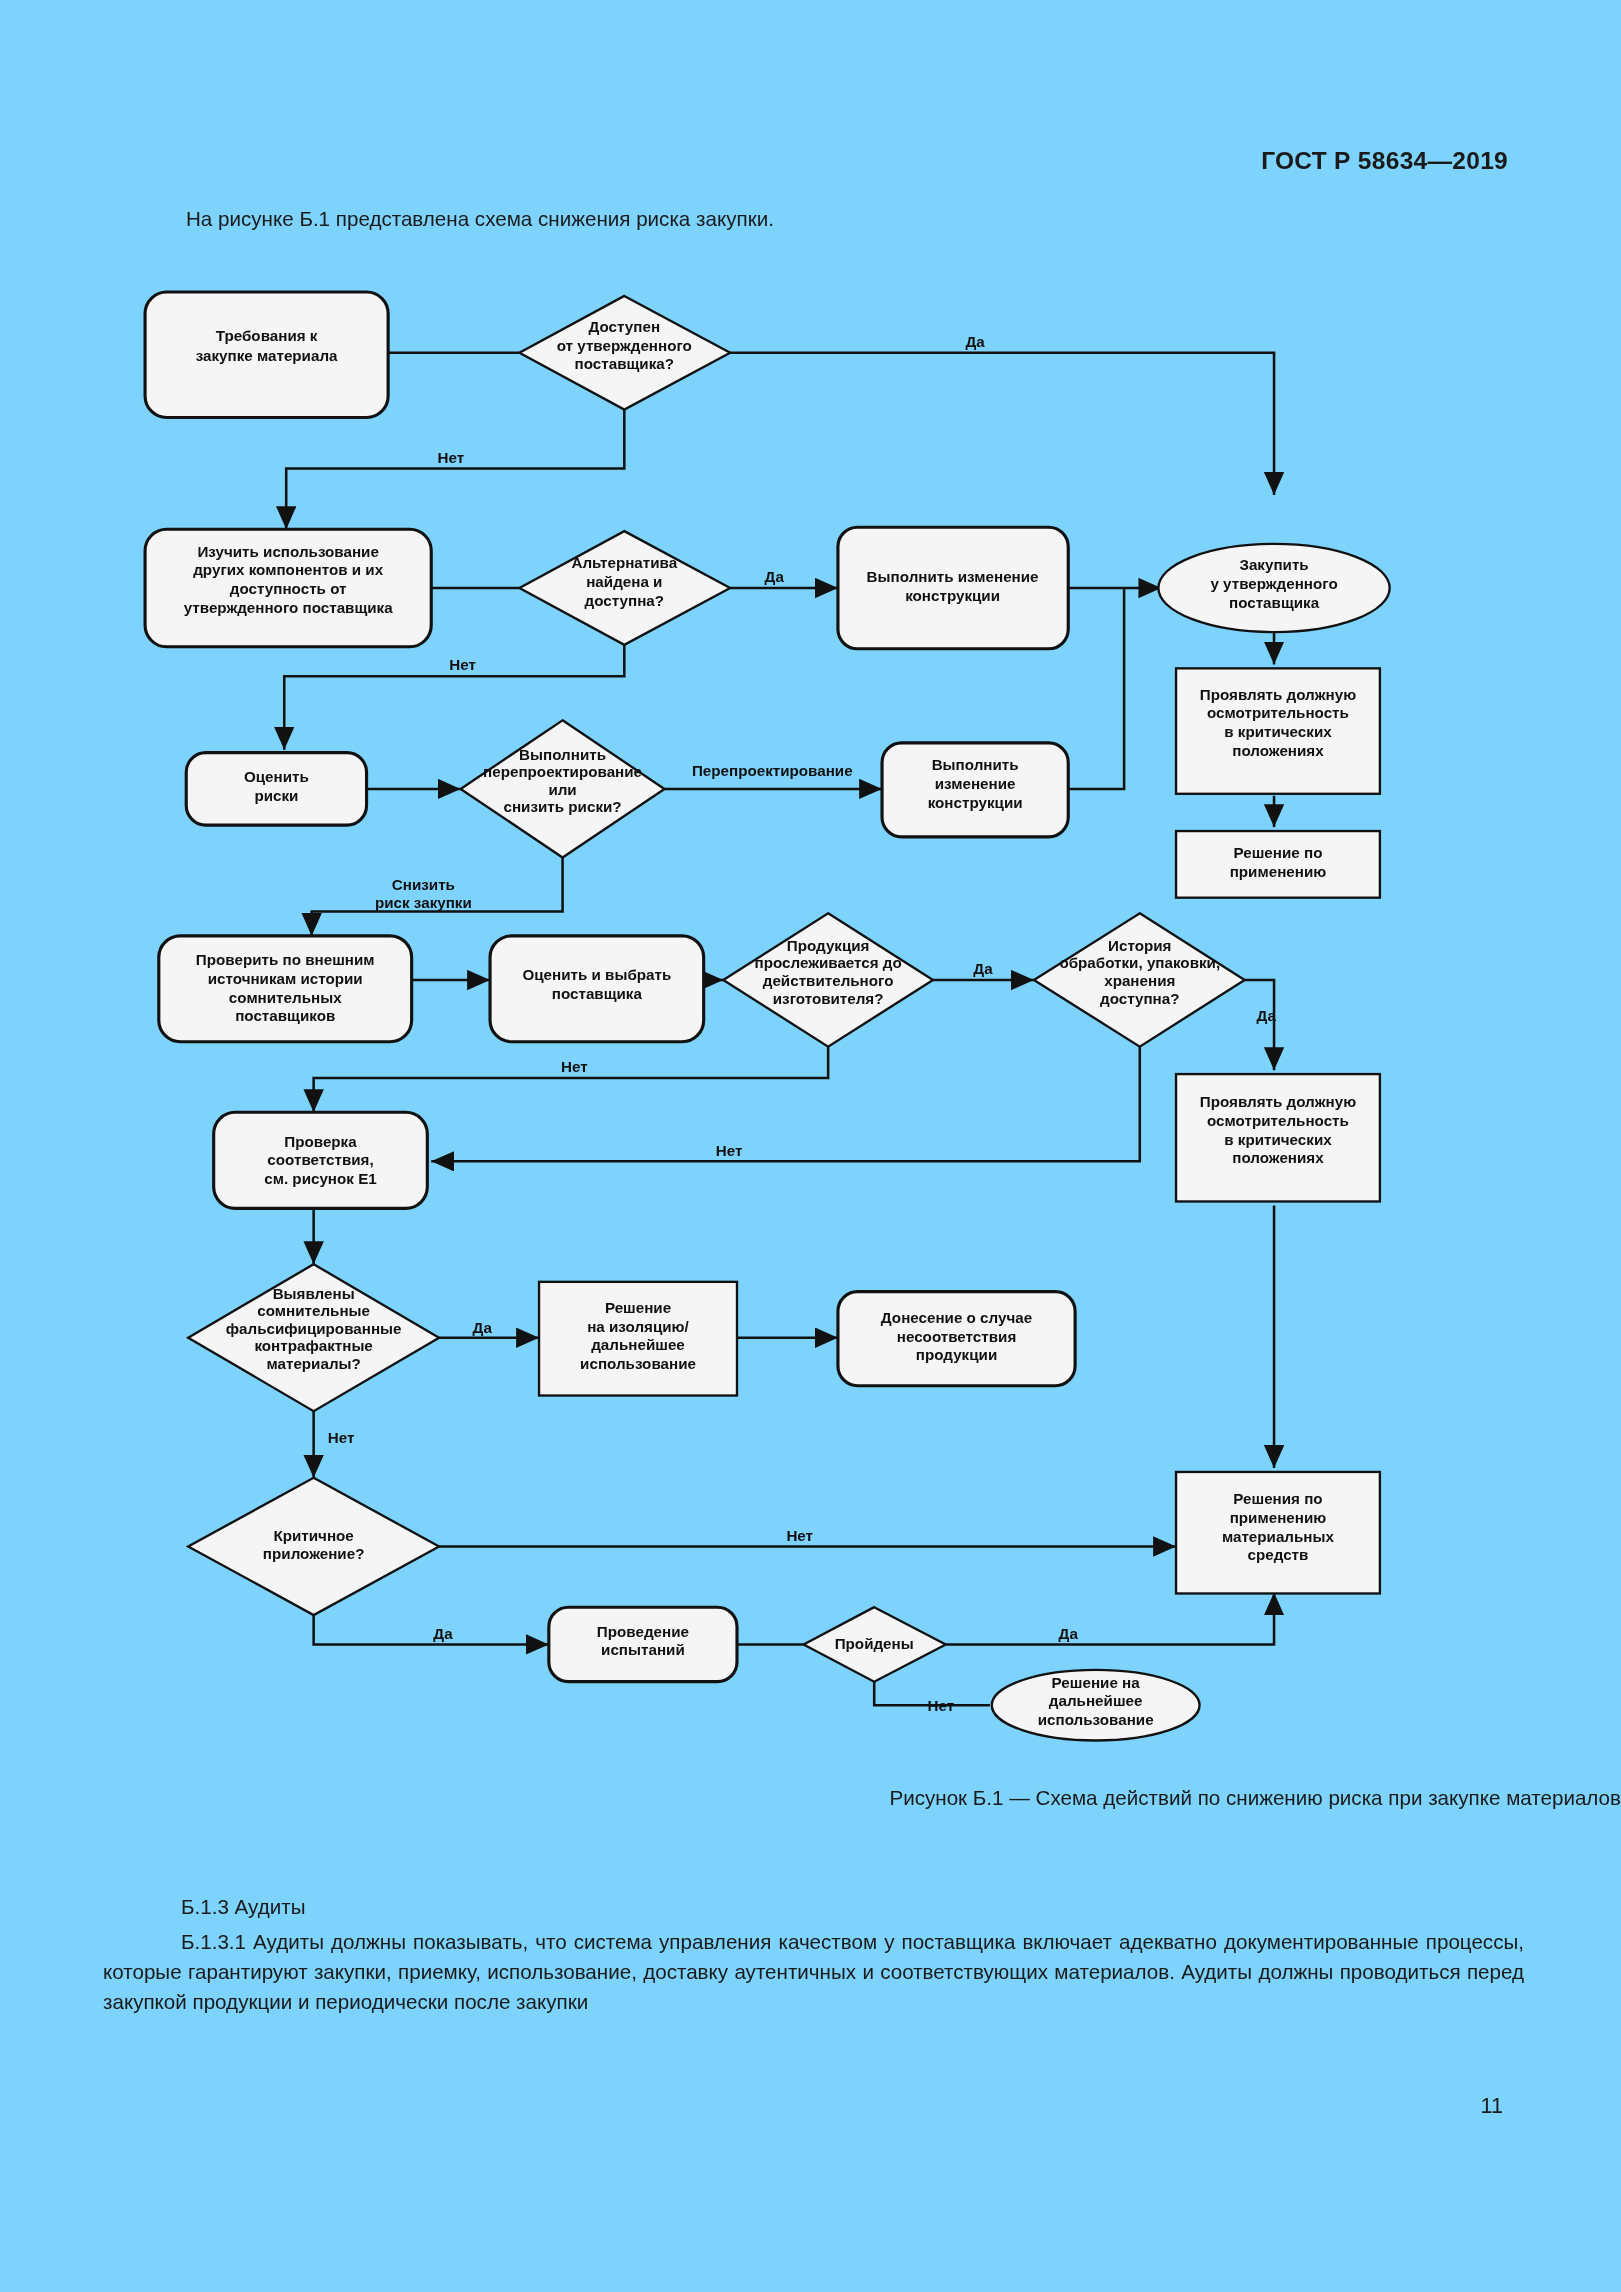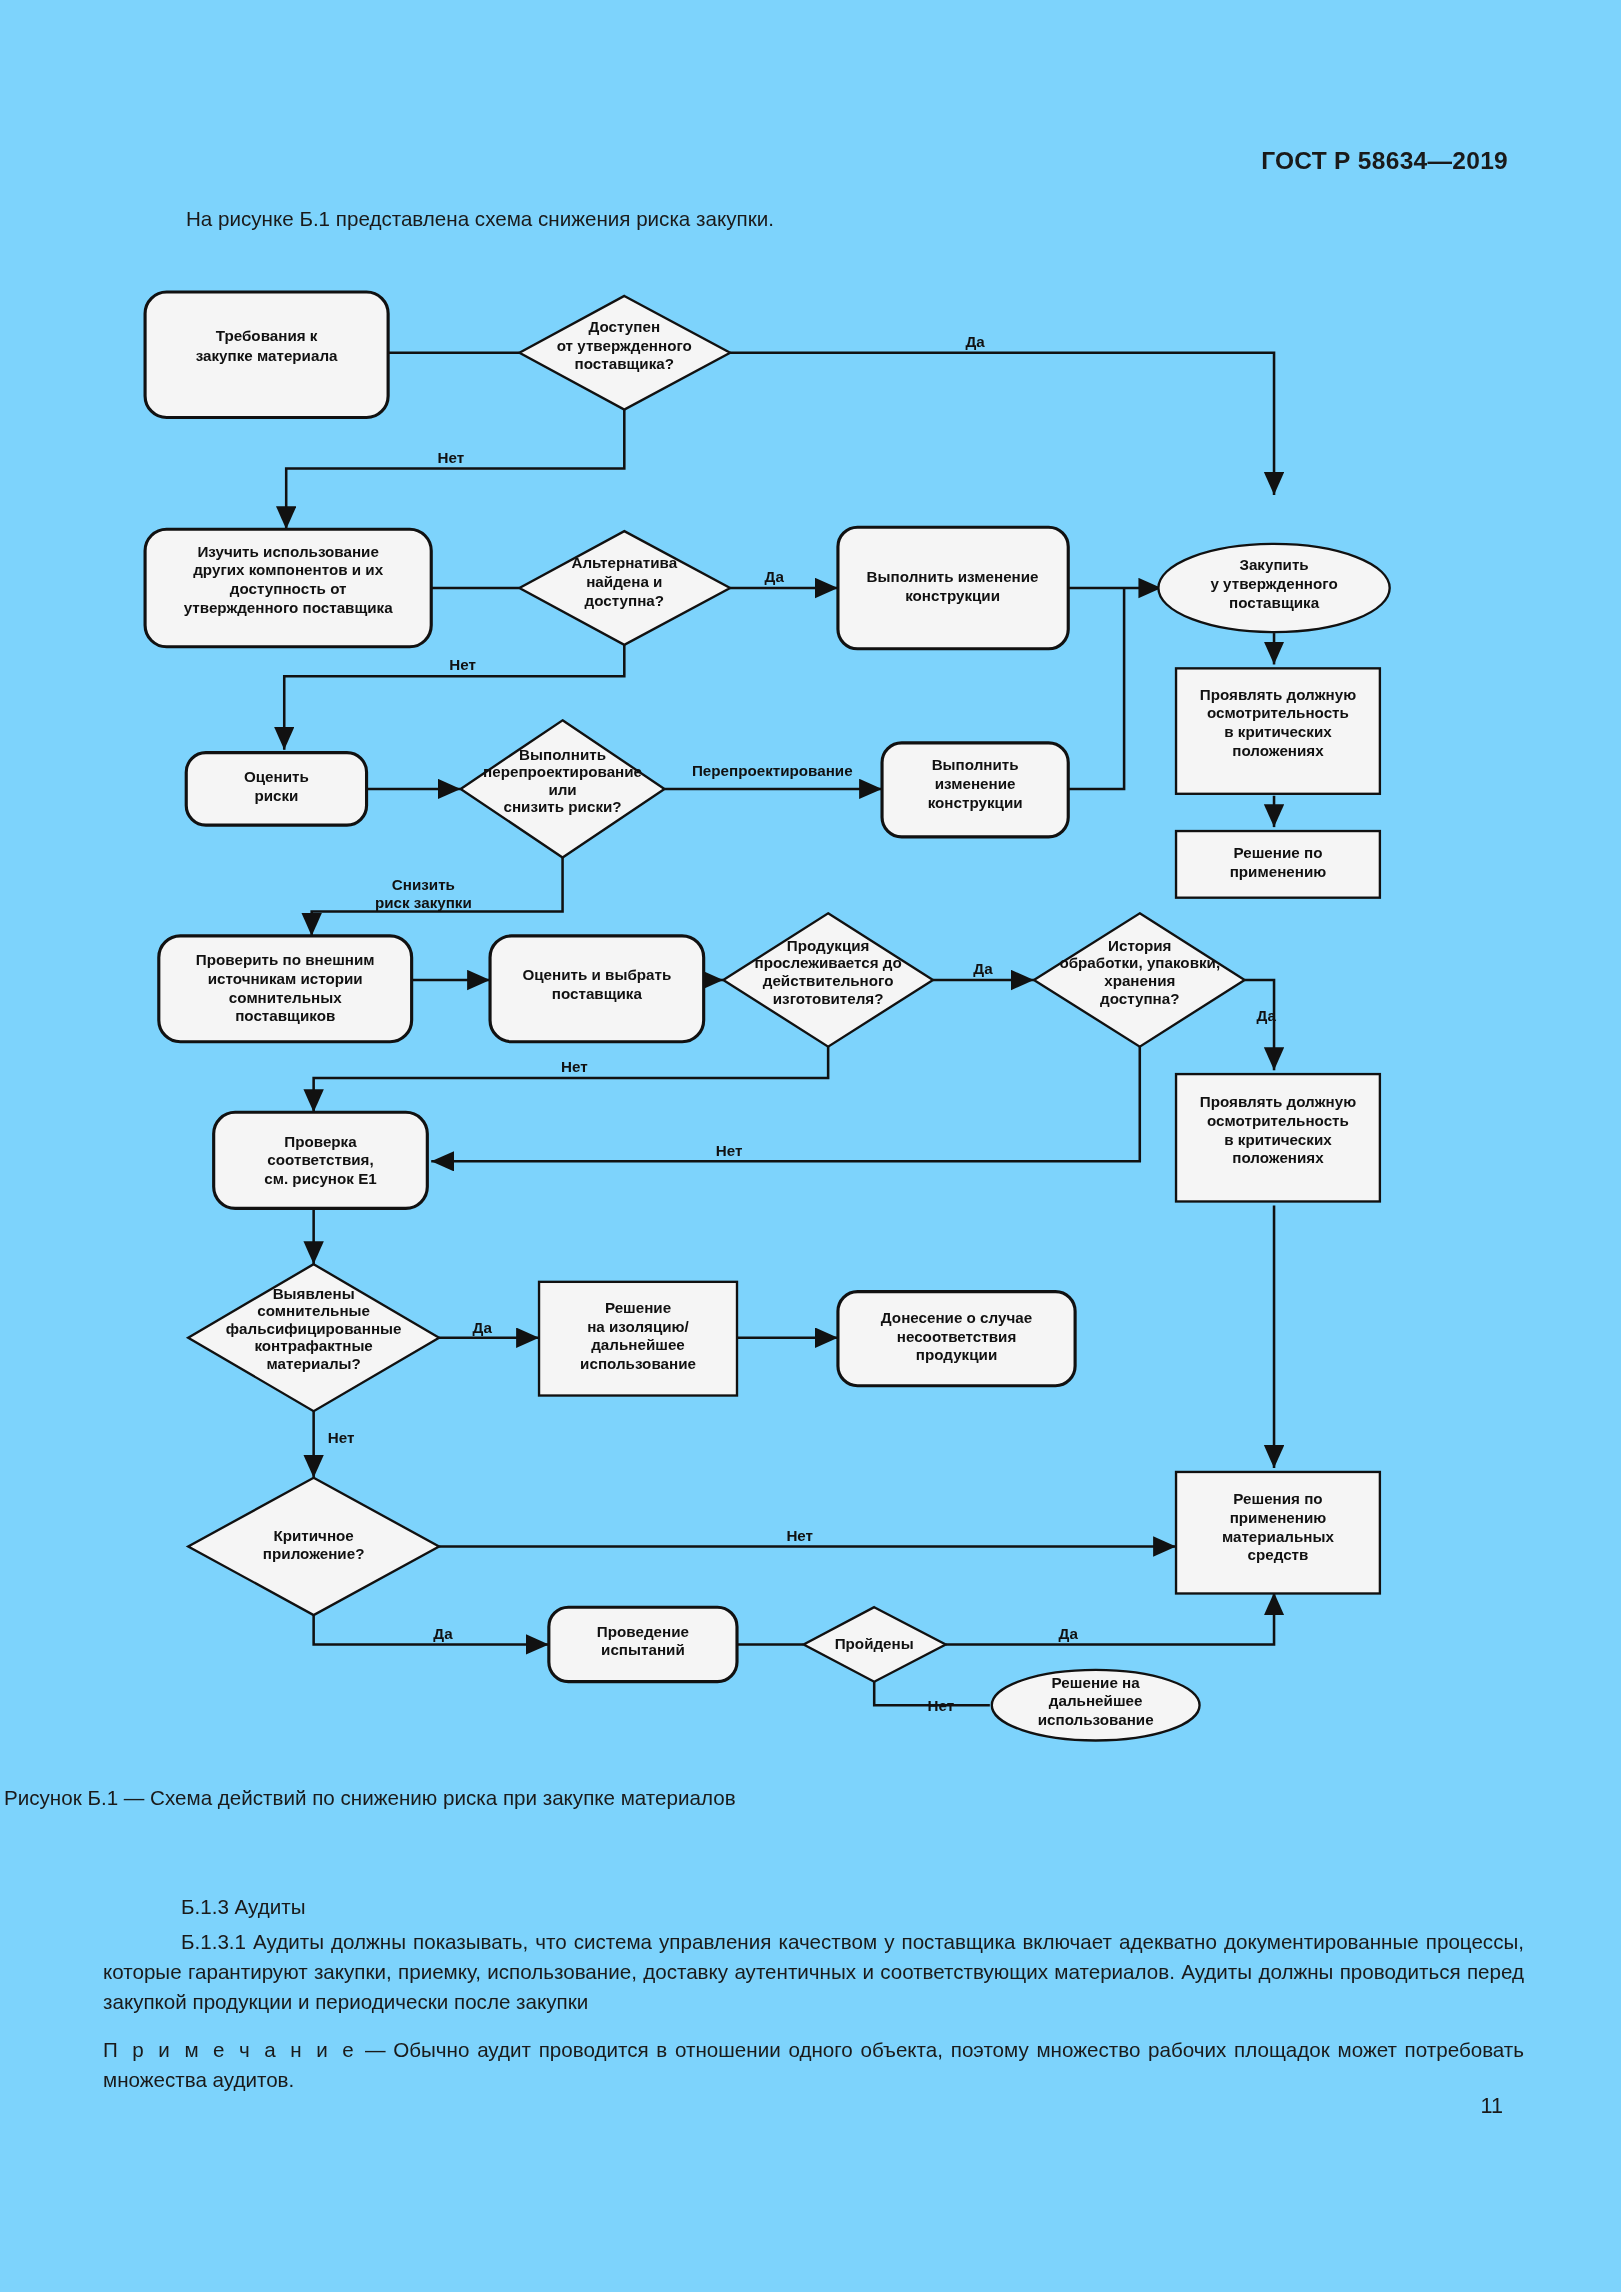--- a/index.html
+++ b/index.html
@@ -1,20 +1,20 @@
 <!DOCTYPE html>
 <html><head>
 <meta charset="utf-8">
 <style>
   html,body{margin:0;padding:0;background:#f5f5f5;}
   body{width:1621px;height:2293px;position:relative;font-family:"Liberation Sans",sans-serif;color:#1a1a1a;}
   .page{position:absolute;inset:0;background:#7dd3fc;}
   .hdr{position:absolute;right:113px;top:147px;font-size:24.5px;font-weight:bold;letter-spacing:0.3px;}
   .intro{position:absolute;left:186px;top:207px;font-size:20.6px;}
-  .caption{position:absolute;left:4px;right:0;top:1786px;text-align:left;font-size:20.6px;}
+  .caption{position:absolute;left:12px;right:0;top:1786px;text-align:right;font-size:20.6px;}
   .body-txt{position:absolute;font-size:20.6px;line-height:30px;margin-top:40px;}
   .p1{left:181px;top:1852px;}
   .p2{left:103px;top:1887px;width:1421px;text-align:justify;text-indent:78px;}
   .p3{left:103px;top:1995px;width:1421px;text-align:justify;}
   .p3 .sp{letter-spacing:3.4px;}
   .pg{position:absolute;right:118px;top:2093px;font-size:21.6px;}
   svg{position:absolute;left:0;top:0;}
   .nt{font-family:"Liberation Sans",sans-serif;font-size:15.5px;font-weight:bold;fill:#111;}
   .el{font-family:"Liberation Sans",sans-serif;font-size:15.5px;font-weight:bold;fill:#111;}
   .shp{fill:#f5f5f5;stroke:#111;stroke-width:3.2;}
@@ -182,16 +182,15 @@
     <text class="el" x="960" y="1746" text-anchor="middle">Нет</text>
 
     <ellipse class="shp2" cx="1118" cy="1740" rx="106" ry="36"></ellipse>
     <text class="nt" x="1118" y="1722" text-anchor="middle"><tspan x="1118" dy="0">Решение на</tspan><tspan x="1118" dy="19">дальнейшее</tspan><tspan x="1118" dy="19">использование</tspan></text>
   </svg>
 
   <div class="caption">Рисунок Б.1 — Схема действий по снижению риска при закупке материалов</div>
 
   <div class="body-txt p1">Б.1.3  Аудиты</div>
   <div class="body-txt p2">Б.1.3.1  Аудиты должны показывать, что система управления качеством у поставщика включает адекватно документированные процессы, которые гарантируют закупки, приемку, использование, доставку аутентичных и соответствующих материалов. Аудиты должны проводиться перед закупкой продукции и периодически после закупки</div>
-  <div class="body-txt p3"><span class="sp">П р и м е ч а н и е</span><span>  — Обычно аудит проводится в отношении одного объекта, поэтому множество рабочих площадок может потребовать множества аудитов.</span></div>
   <div class="pg">11</div>
 </div>
 
 
 </body></html>

